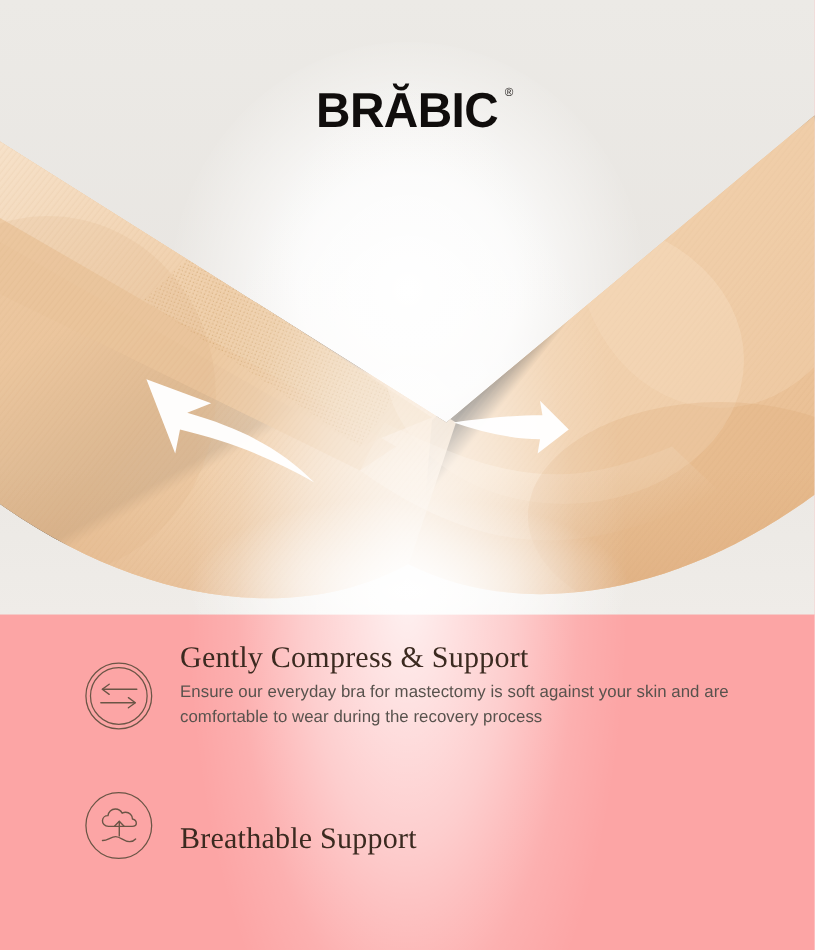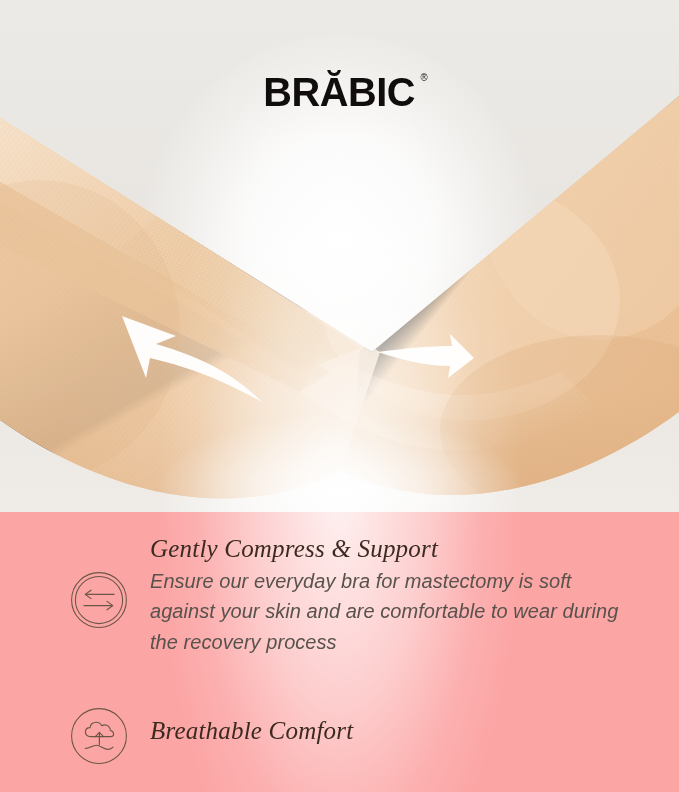--- a/index.html
+++ b/index.html
@@ -75,23 +75,22 @@
   
   .features{
     position:absolute;
     left:0; top:512px;
     width:679px;
     z-index:5;
   }
 
   .feature{
     display:flex;
-    align-items:center;
+    align-items:flex-end;
     padding:0 44px 0 70px;
-    font-style:italic;
   }
   .feature.first{ margin-top:22px; }
   .feature.second{ margin-top:42px; }
 
   .feature-icon{
     flex:0 0 auto;
     width:58px; height:58px;
     margin-top:8px;
   }
   .feature-icon svg{ display:block; width:58px; height:58px; }
@@ -106,21 +105,21 @@
     font-size:25px;
     font-weight:400;
     color:#3b2a20;
     line-height:1.16;
     letter-spacing:0.2px;
     margin-bottom:3px;
   }
 
   .feature-body{
     font-family:"Liberation Sans", sans-serif;
-    font-size:20px;
+    font-size:14px;
     font-weight:400;
     color:#58524d;
     line-height:1.52;
     letter-spacing:0.05px;
   }
 </style>
 </head>
 <body>
 
 <div id="page">
@@ -320,18 +319,18 @@
           <line x1="29.4" y1="37.6" x2="29.4" y2="25.6" stroke="#6b5546" stroke-width="1.15" stroke-linecap="round"></line>
           <polyline points="25.4,29.6 29.4,25.4 33.4,29.6" fill="none" stroke="#6b5546" stroke-width="1.15" stroke-linecap="round" stroke-linejoin="round"></polyline>
 
           <path d="M15.4,41.4
                    C 19.6,41.6 22.4,38.2 26.4,38.2
                    C 30.4,38.2 33.6,42.4 38.0,42.4
                    C 40.4,42.4 42.0,41.4 43.0,40.2" fill="none" stroke="#6b5546" stroke-width="1.15" stroke-linecap="round"></path>
         </svg>
       </div>
       <div class="feature-text">
-        <div class="feature-title">Breathable Comfort</div>
+        <div class="feature-title">Breathable Support</div>
       </div>
     </div>
 
   </div>
 </div>
 
 </body></html>

